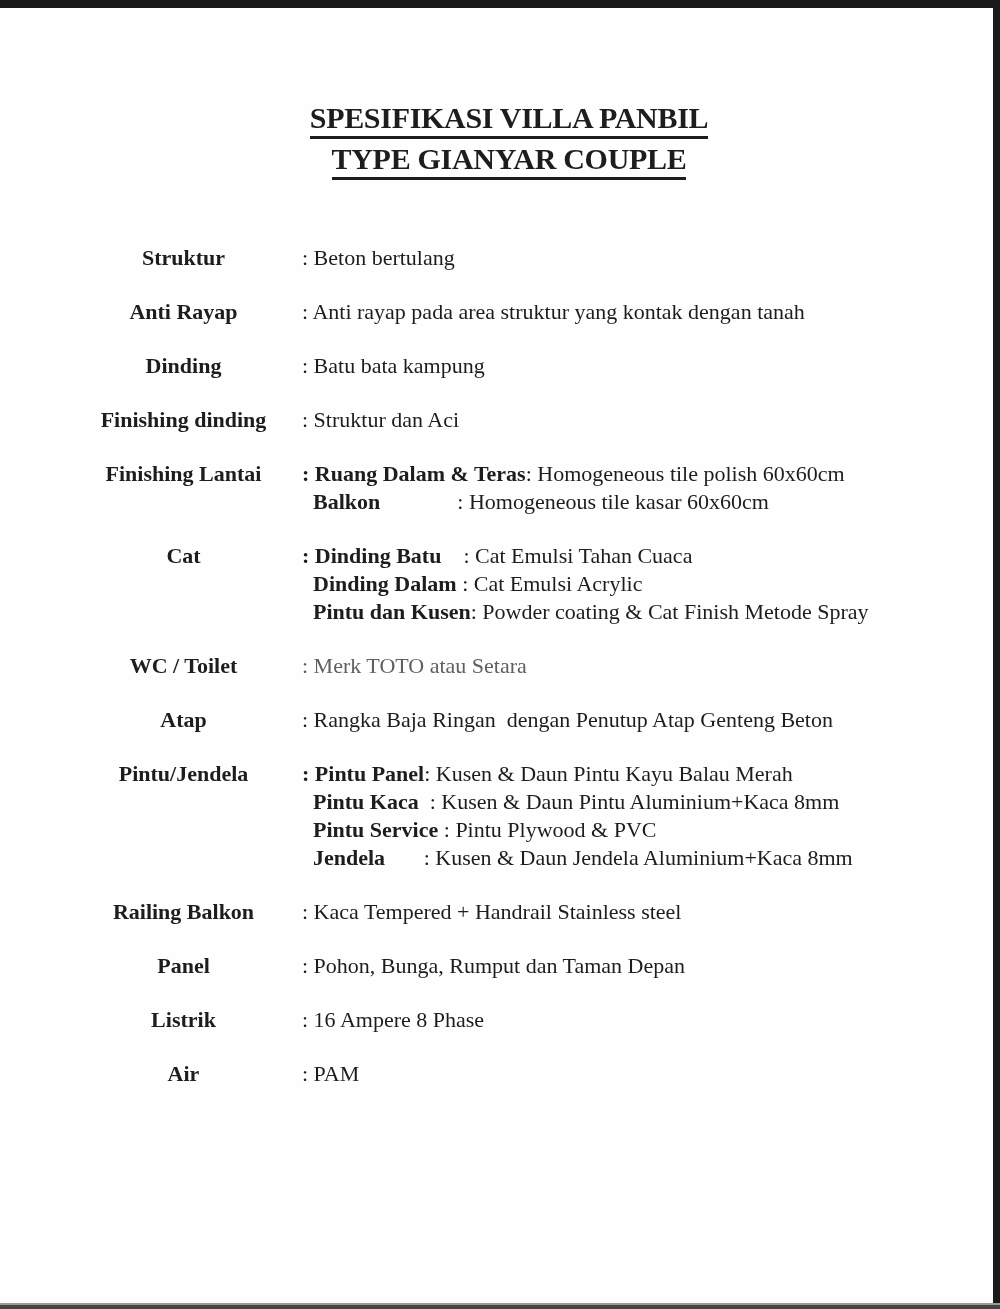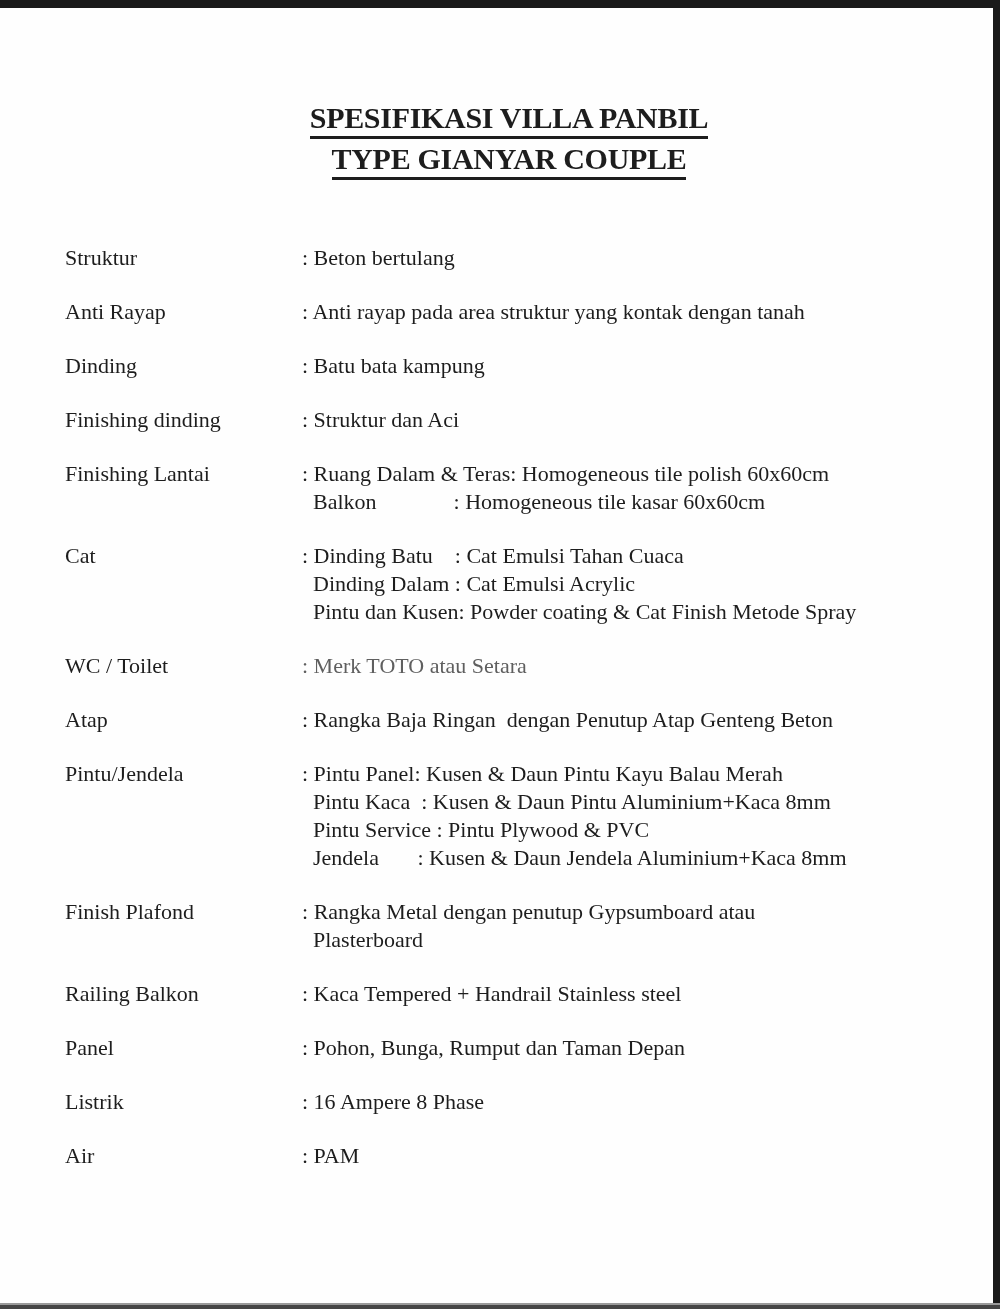--- a/index.html
+++ b/index.html
@@ -28,23 +28,23 @@
     font-weight: bold;
     letter-spacing: -0.3px;
     line-height: 32px;
     border-bottom: 3px solid var(--ink, #1d1d1d);
     padding-bottom: 2px;
     margin-bottom: 4px;
   }
 
   .rows { }
   .row { display: flex; margin-bottom: 26px; font-size: 22px; }
-  .row-label { width: 237px; flex: 0 0 237px; font-weight: normal; line-height: 28px; }
+  .row-label { width: 237px; flex: 0 0 237px; font-weight: bold; line-height: 28px; text-align: center; }
   .row-value { flex: 1; white-space: pre-wrap; line-height: 28px; }
-  .row-value .b { font-weight: normal; }
+  .row-value .b { font-weight: bold; }
   .row-value.muted { color: var(--muted, #5f5f5f); }
 </style>
 </head>
 <body style="--ink: #1d1d1d; --edge: #1a1a1a; --muted: #5f5f5f; background: rgb(254, 254, 254);">
 
 <div class="frame-top"></div>
 <div class="frame-right"></div>
 <div class="frame-bottom"></div>
 
 <div class="doc">
@@ -83,24 +83,20 @@
       </div>
       <div class="row">
         <div class="row-label">Atap</div>
         <div class="row-value"><div class="vline"><span>: Rangka Baja Ringan  dengan Penutup Atap Genteng Beton</span></div></div>
       </div>
       <div class="row">
         <div class="row-label">Pintu/Jendela</div>
         <div class="row-value"><div class="vline"><span class="b">: Pintu Panel</span><span>: Kusen &amp; Daun Pintu Kayu Balau Merah</span></div><div class="vline"><span class="b">  Pintu Kaca</span><span>  : Kusen &amp; Daun Pintu Aluminium+Kaca 8mm</span></div><div class="vline"><span class="b">  Pintu Service</span><span> : Pintu Plywood &amp; PVC</span></div><div class="vline"><span class="b">  Jendela</span><span>       : Kusen &amp; Daun Jendela Aluminium+Kaca 8mm</span></div></div>
       </div>
       <div class="row">
-        <div class="row-label">Finish Plafond</div>
-        <div class="row-value"><div class="vline"><span class="b">:</span><span> Rangka Metal dengan penutup Gypsumboard atau</span></div><div class="vline"><span>  Plasterboard</span></div></div>
-      </div>
-      <div class="row">
         <div class="row-label">Railing Balkon</div>
         <div class="row-value"><div class="vline"><span>: Kaca Tempered + Handrail Stainless steel</span></div></div>
       </div>
       <div class="row">
         <div class="row-label">Panel</div>
         <div class="row-value"><div class="vline"><span>: Pohon, Bunga, Rumput dan Taman Depan</span></div></div>
       </div>
       <div class="row">
         <div class="row-label">Listrik</div>
         <div class="row-value"><div class="vline"><span>: 16 Ampere 8 Phase</span></div></div>

